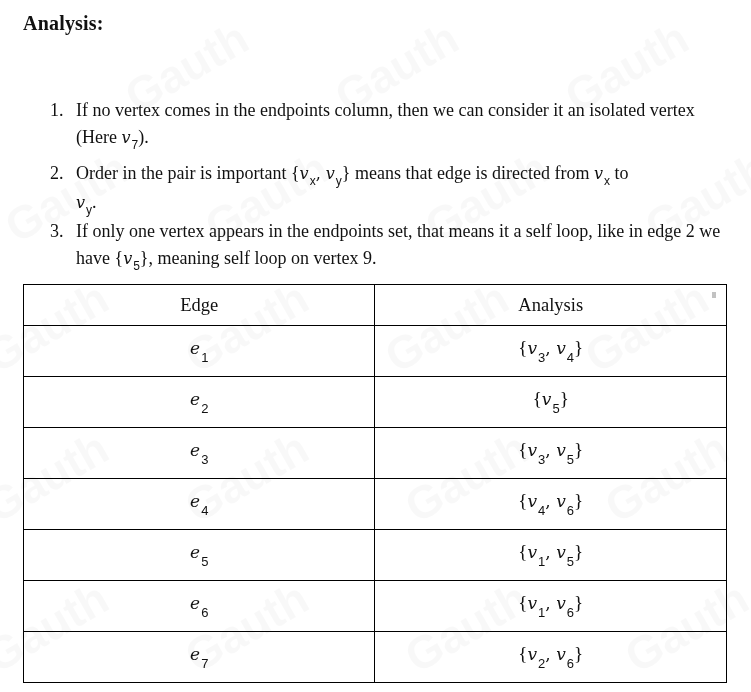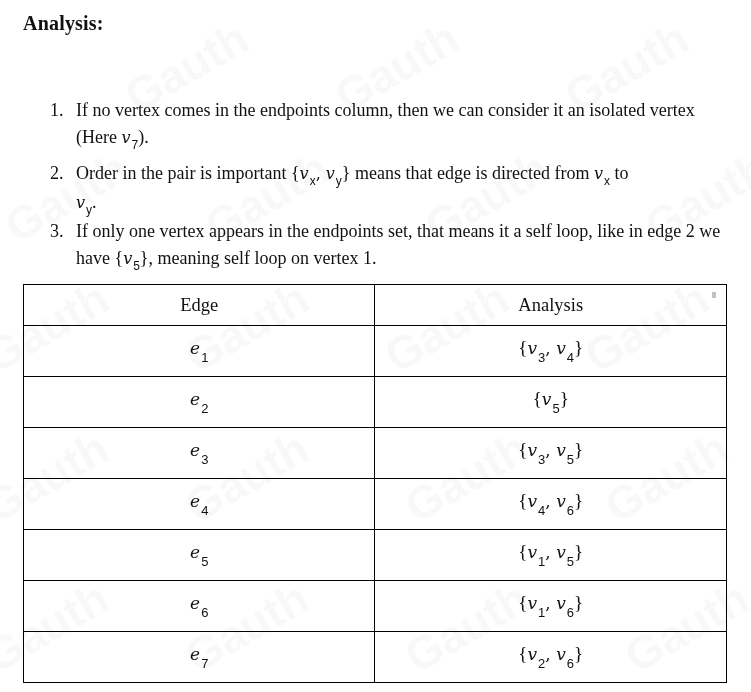--- a/index.html
+++ b/index.html
@@ -151,21 +151,21 @@
     <li class="item1">
       <span class="num">1.</span>
       <span>If no vertex comes in the endpoints column, then we can consider it an isolated vertex (Here </span><span class="math"><span>v</span><span class="sub">7</span></span><span>).</span>
     </li>
     <li class="item2">
       <span class="num">2.</span>
       <span>Order in the pair is important </span><span class="math"><span class="brace">{</span><span>v</span><span class="sub">x</span><span style="font-style:normal">, </span><span>v</span><span class="sub">y</span><span class="brace">}</span></span><span> means that edge is directed from </span><span class="math"><span>v</span><span class="sub">x</span></span><span> to </span><br><span class="math"><span>v</span><span class="sub">y</span></span><span>.</span>
     </li>
     <li class="item3">
       <span class="num">3.</span>
-      <span>If only one vertex appears in the endpoints set, that means it a self loop, like in edge 2 we have </span><span class="math"><span class="brace">{</span><span>v</span><span class="sub">5</span><span class="brace">}</span></span><span>, meaning self loop on vertex 1.</span>
+      <span>If only one vertex appears in the endpoints set, that means it a self loop, like in edge 2 we have </span><span class="math"><span class="brace">{</span><span>v</span><span class="sub">5</span><span class="brace">}</span></span><span>, meaning self loop on vertex 9.</span>
     </li>
   </ol>
 
   <table class="edges">
     <colgroup>
         <col class="c1">
         <col class="c2">
       </colgroup>
     <thead>
       <tr>

